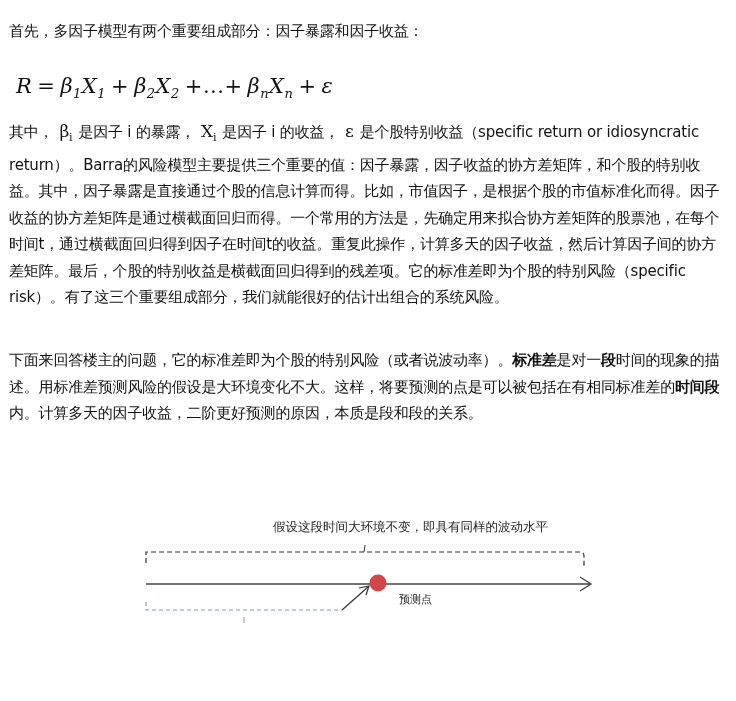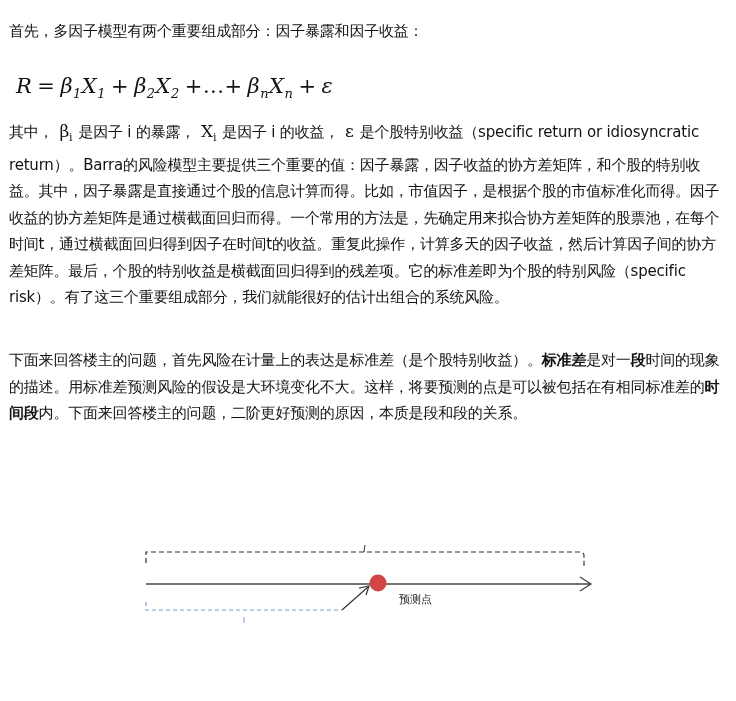--- a/index.html
+++ b/index.html
@@ -26,34 +26,35 @@
 
 <div class="formula">
   <span>R</span><span class="op">=</span><span>β<sub>1</sub>X<sub>1</sub></span><span class="op">+</span><span>β<sub>2</sub>X<sub>2</sub></span><span class="op">+...+</span><span>β<sub>n</sub>X<sub>n</sub></span><span class="op">+</span><span>ε</span>
 </div>
 
 <div class="para p2">
   <span>其中，</span><span class="math-inline"><span>β</span><sub>i</sub></span><span>是因子 i 的暴露，</span><span class="math-inline"><span>X</span><sub>i</sub></span><span>是因子 i 的收益，</span><span class="math-inline">ε</span><span>是个股特别收益（specific return or idiosyncratic return）。Barra的风险模型主要提供三个重要的值：因子暴露，因子收益的协方差矩阵，和个股的特别收益。其中，因子暴露是直接通过个股的信息计算而得。比如，市值因子，是根据个股的市值标准化而得。因子收益的协方差矩阵是通过横截面回归而得。一个常用的方法是，先确定用来拟合协方差矩阵的股票池，在每个时间t，通过横截面回归得到因子在时间t的收益。重复此操作，计算多天的因子收益，然后计算因子间的协方差矩阵。最后，个股的特别收益是横截面回归得到的残差项。它的标准差即为个股的特别风险（specific risk）。有了这三个重要组成部分，我们就能很好的估计出组合的系统风险。</span>
 </div>
 
 <div class="para p3">
-  <span>下面来回答楼主的问题，首先风险在计量上的表达是标准差（是个股特别收益）。</span><b>标准差</b><span>是对一</span><b>段</b><span>时间的现象的描述。用标准差预测风险的假设是大环境变化不大。这样，将要预测的点是可以被包括在有相同标准差的</span><b>时间段</b><span>内。下面来回答楼主的问题，二阶更好预测的原因，本质是段和段的关系。</span>
+  <span>下面来回答楼主的问题，它的标准差即为个股的特别风险（或者说波动率）。</span><b>标准差</b><span>是对一</span><b>段</b><span>时间的现象的描述。用标准差预测风险的假设是大环境变化不大。这样，将要预测的点是可以被包括在有相同标准差的</span><b>时间段</b><span>内。计算多天的因子收益，二阶更好预测的原因，本质是段和段的关系。</span>
 </div>
 
 <div class="diagram">
   <svg width="480" height="170" viewBox="0 0 480 170">
 
     <path d="M16 58 V47 H450 Q454 47 454 51 V62" fill="none" stroke="#333" stroke-width="1.2" stroke-dasharray="5,3"></path>
     <line x1="235" y1="40" x2="234" y2="47" stroke="#333" stroke-width="1"></line>
 
     <line x1="16" y1="79" x2="460" y2="79" stroke="#444" stroke-width="1.3"></line>
     <path d="M450 72 L461 79 L450 86" fill="none" stroke="#444" stroke-width="1.3"></path>
 
     <path d="M16 97 V105 H212" fill="none" stroke="#7a9cc6" stroke-width="1.2" stroke-dasharray="4,3"></path>
     <line x1="114" y1="112" x2="114" y2="118" stroke="#7a9cc6" stroke-width="1"></line>
 
     <line x1="212" y1="105" x2="238" y2="82" stroke="#333" stroke-width="1.2"></line>
     <path d="M229 83 L239 81 L236 90" fill="none" stroke="#333" stroke-width="1.2"></path>
 
     <circle cx="248" cy="78" r="8.5" fill="#d04545"></circle>
   </svg>
+  <div class="dlabel" style="left:143px;top:14px;">假设这段时间大环境不变，即具有同样的波动水平</div>
   <div class="dlabel" style="left:269px;top:87px;font-weight:normal;font-size:11px;">预测点</div>
 </div>
 
 </body></html>

